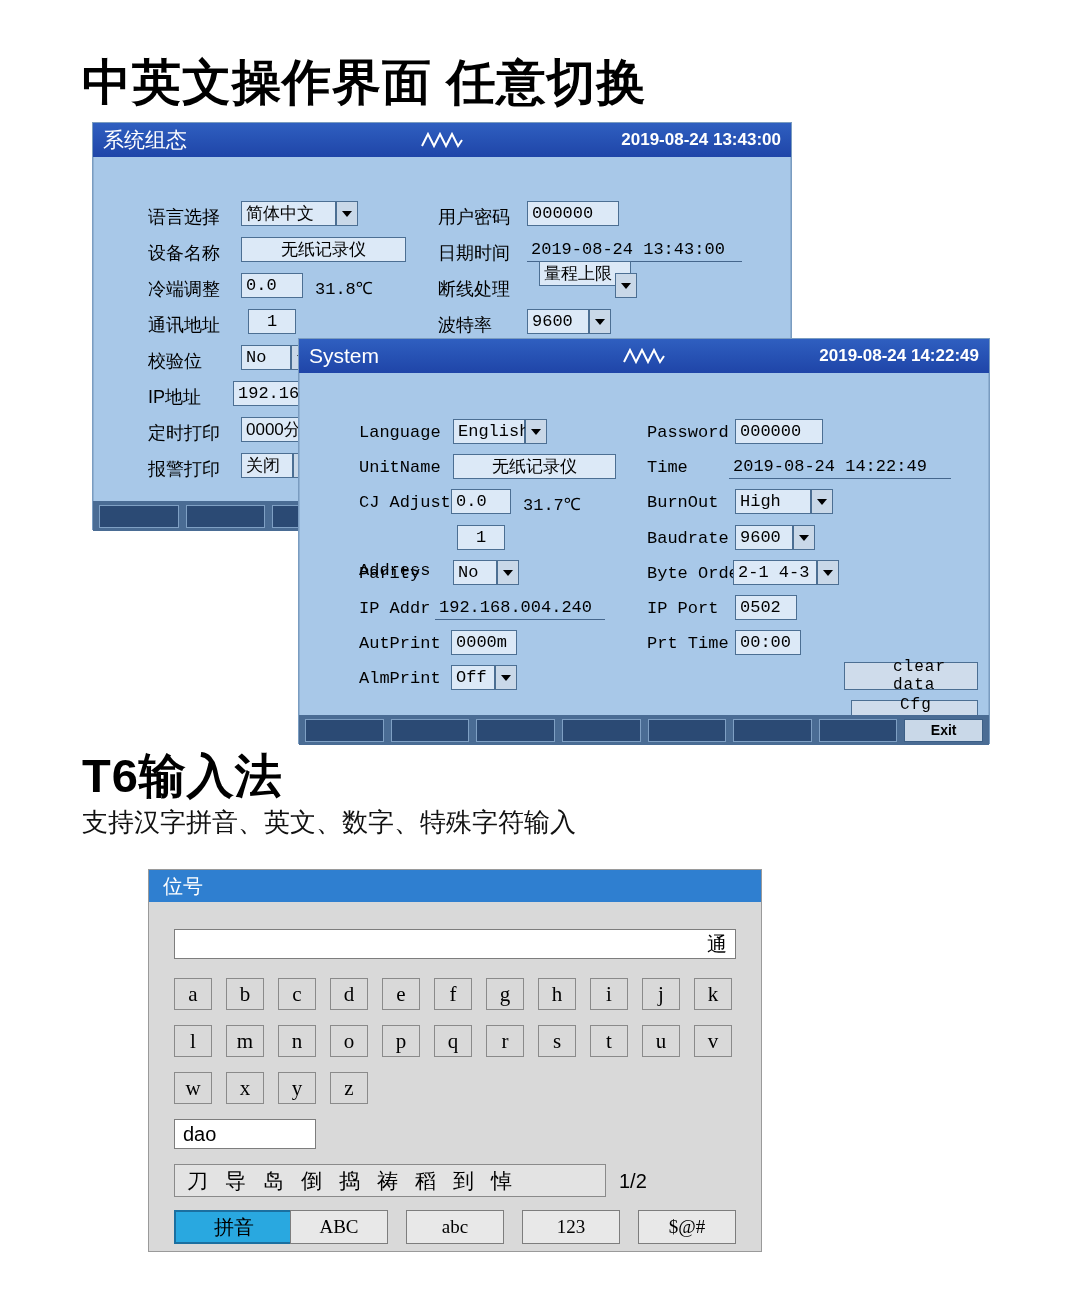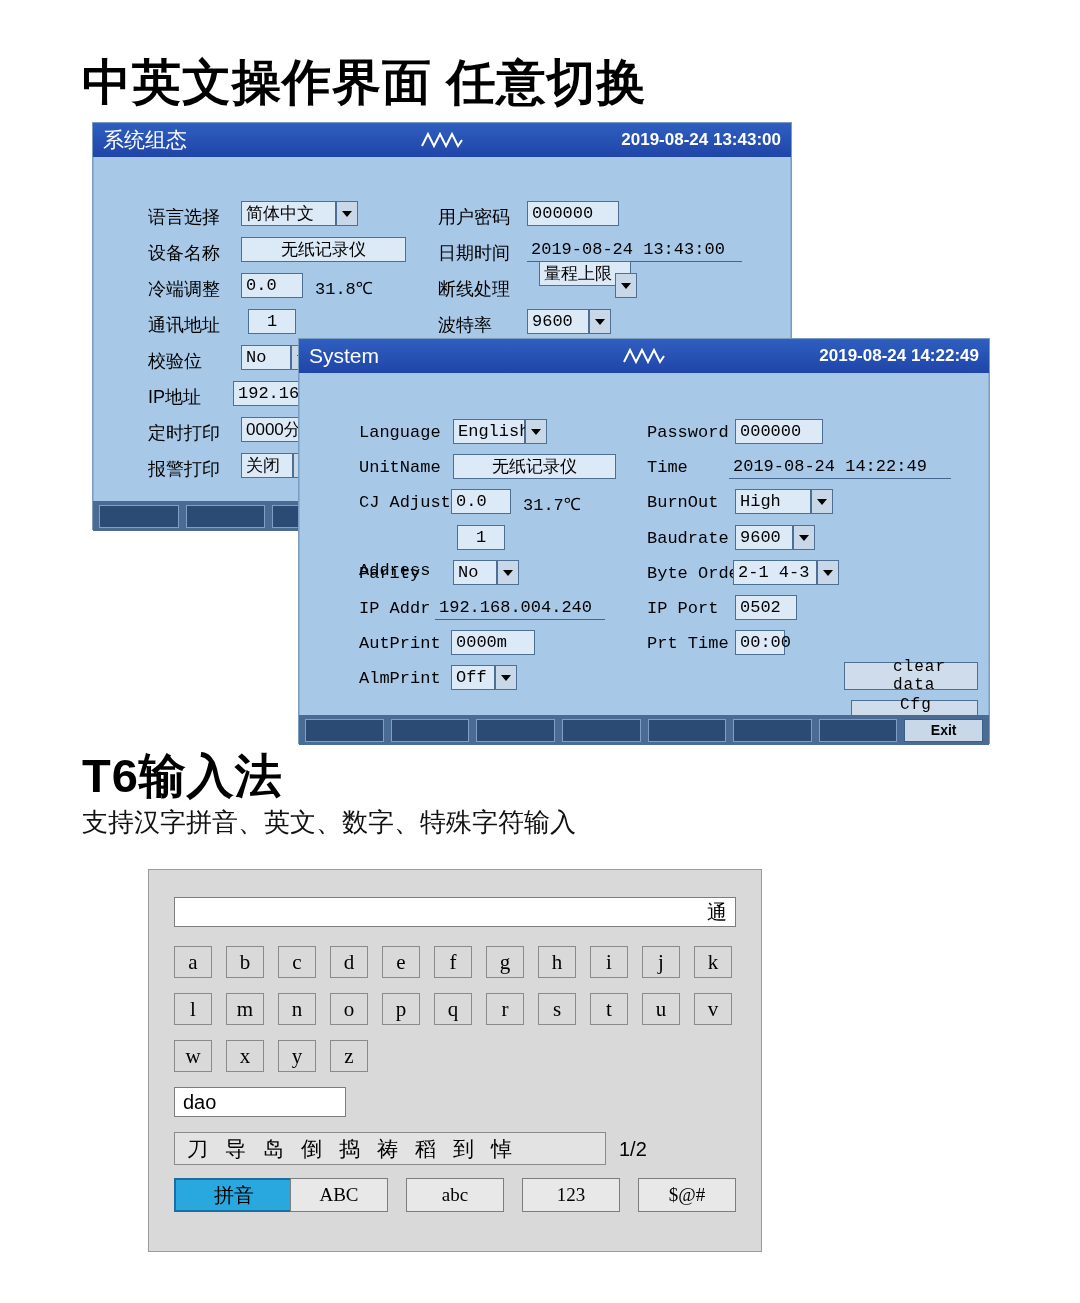--- a/index.html
+++ b/index.html
@@ -304,21 +304,21 @@
     <div class="box center" style="left:158px; top:152px; width:48px;">1</div>
 
     <div class="lbl lbl-en" style="left:60px; top:191px;">Parity</div>
     <div class="box" style="left:154px; top:187px; width:44px;">No</div>
     <div class="sel-arrow" style="left:198px; top:187px;"></div>
 
     <div class="lbl lbl-en" style="left:60px; top:226px;">IP Addr</div>
     <div class="box underlineonly" style="left:136px; top:222px; width:170px;">192.168.004.240</div>
 
     <div class="lbl lbl-en" style="left:60px; top:261px;">AutPrint</div>
-    <div class="box" style="left:152px; top:257px; width:84px;">0000m</div>
+    <div class="box" style="left:152px; top:257px; width:66px;">0000m</div>
 
     <div class="lbl lbl-en" style="left:60px; top:296px;">AlmPrint</div>
     <div class="box" style="left:152px; top:292px; width:44px;">Off</div>
     <div class="sel-arrow" style="left:196px; top:292px;"></div>
 
     <div class="lbl lbl-en" style="left:348px; top:50px;">Password</div>
     <div class="box" style="left:436px; top:46px; width:88px;">000000</div>
 
     <div class="lbl lbl-en" style="left:348px; top:85px;">Time</div>
     <div class="box underlineonly" style="left:430px; top:81px; width:222px;">2019-08-24  14:22:49</div>
@@ -332,39 +332,42 @@
     <div class="sel-arrow" style="left:494px; top:152px;"></div>
 
     <div class="lbl lbl-en" style="left:348px; top:191px; overflow:hidden; width:90px;">Byte Order</div>
     <div class="box" style="left:434px; top:187px; width:84px;">2-1 4-3</div>
     <div class="sel-arrow" style="left:518px; top:187px;"></div>
 
     <div class="lbl lbl-en" style="left:348px; top:226px;">IP Port</div>
     <div class="box" style="left:436px; top:222px; width:62px;">0502</div>
 
     <div class="lbl lbl-en" style="left:348px; top:261px;">Prt Time</div>
-    <div class="box" style="left:436px; top:257px; width:50px;">00:00</div>
+    <div class="box" style="left:436px; top:257px; width:66px;">00:00</div>
 
     <div class="btn-right" style="left:545px; top:289px; width:134px; height:28px;">clear data</div>
     <div class="btn-right" style="left:552px; top:327px; width:127px; height:28px;">Cfg File</div>
 
     <div class="keybar">
       <div class="k"></div>
       <div class="k"></div>
       <div class="k"></div>
       <div class="k"></div>
       <div class="k"></div>
       <div class="k"></div>
       <div class="k"></div>
       <div class="k labeled">Exit</div>
     </div>
   </div>
 </div>
 
 <div id="kbd">
+  <div class="kbd-title">
+    <span>位号</span>
+  </div>
   <div class="inner" style="position:relative; height:351px;">
 
     <div class="kinput right" style="left:25px; top:27px; width:562px;">通</div>
 
     <div class="kkey" style="left:25px; top:76px;">a</div>
     <div class="kkey" style="left:77px; top:76px;">b</div>
     <div class="kkey" style="left:129px; top:76px;">c</div>
     <div class="kkey" style="left:181px; top:76px;">d</div>
     <div class="kkey" style="left:233px; top:76px;">e</div>
     <div class="kkey" style="left:285px; top:76px;">f</div>
@@ -384,21 +387,21 @@
     <div class="kkey" style="left:389px; top:123px;">s</div>
     <div class="kkey" style="left:441px; top:123px;">t</div>
     <div class="kkey" style="left:493px; top:123px;">u</div>
     <div class="kkey" style="left:545px; top:123px;">v</div>
 
     <div class="kkey" style="left:25px; top:170px;">w</div>
     <div class="kkey" style="left:77px; top:170px;">x</div>
     <div class="kkey" style="left:129px; top:170px;">y</div>
     <div class="kkey" style="left:181px; top:170px;">z</div>
 
-    <div class="kinput" style="left:25px; top:217px; width:172px;">dao</div>
+    <div class="kinput" style="left:25px; top:217px; width:142px;">dao</div>
 
     <div class="cand" style="left:25px; top:262px; width:432px;">
       <span>刀</span>
       <span>导</span>
       <span>岛</span>
       <span>倒</span>
       <span>捣</span>
       <span>祷</span>
       <span>稻</span>
       <span>到</span>

